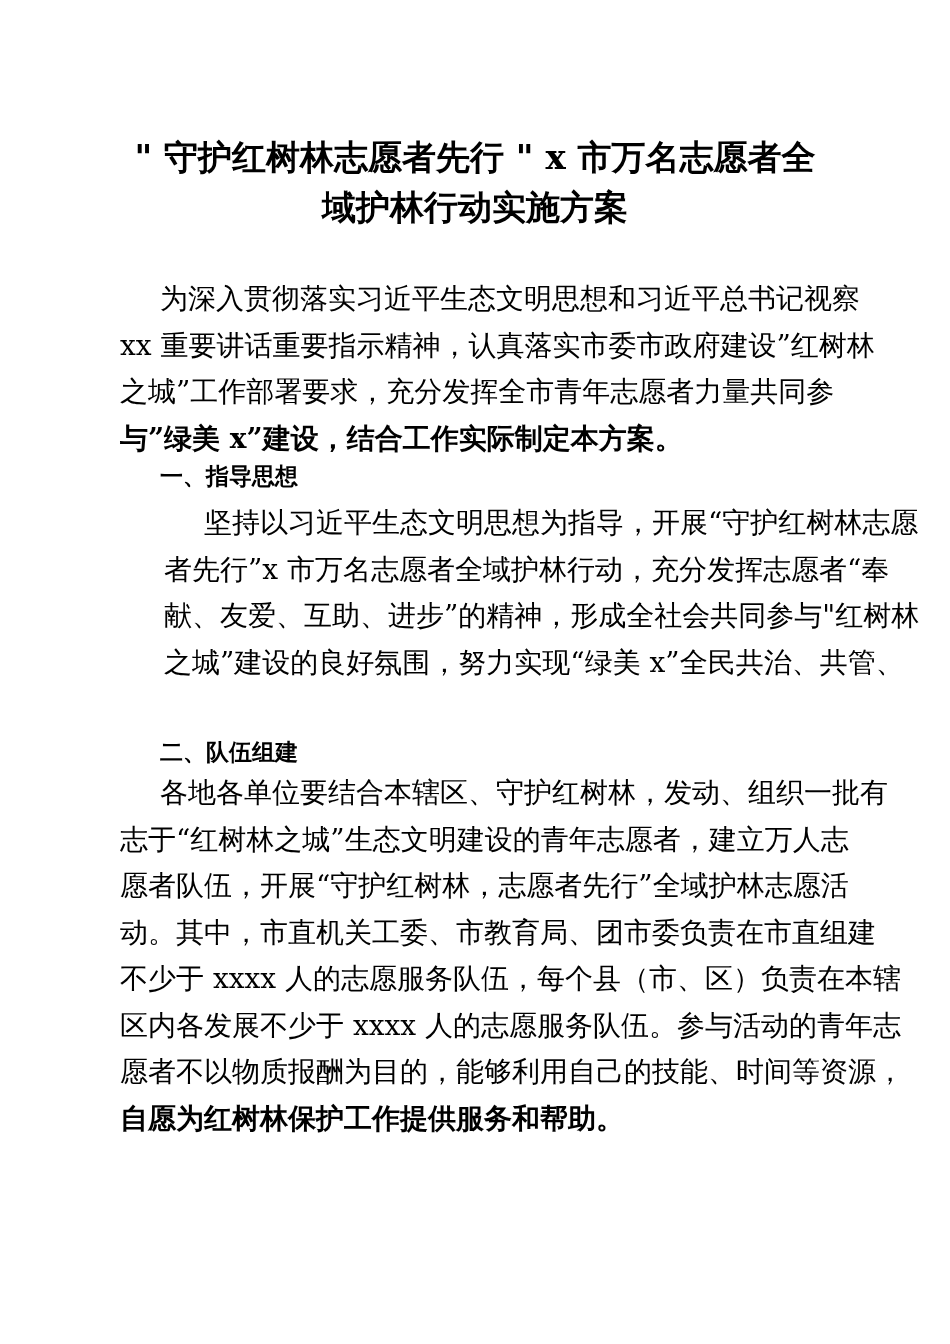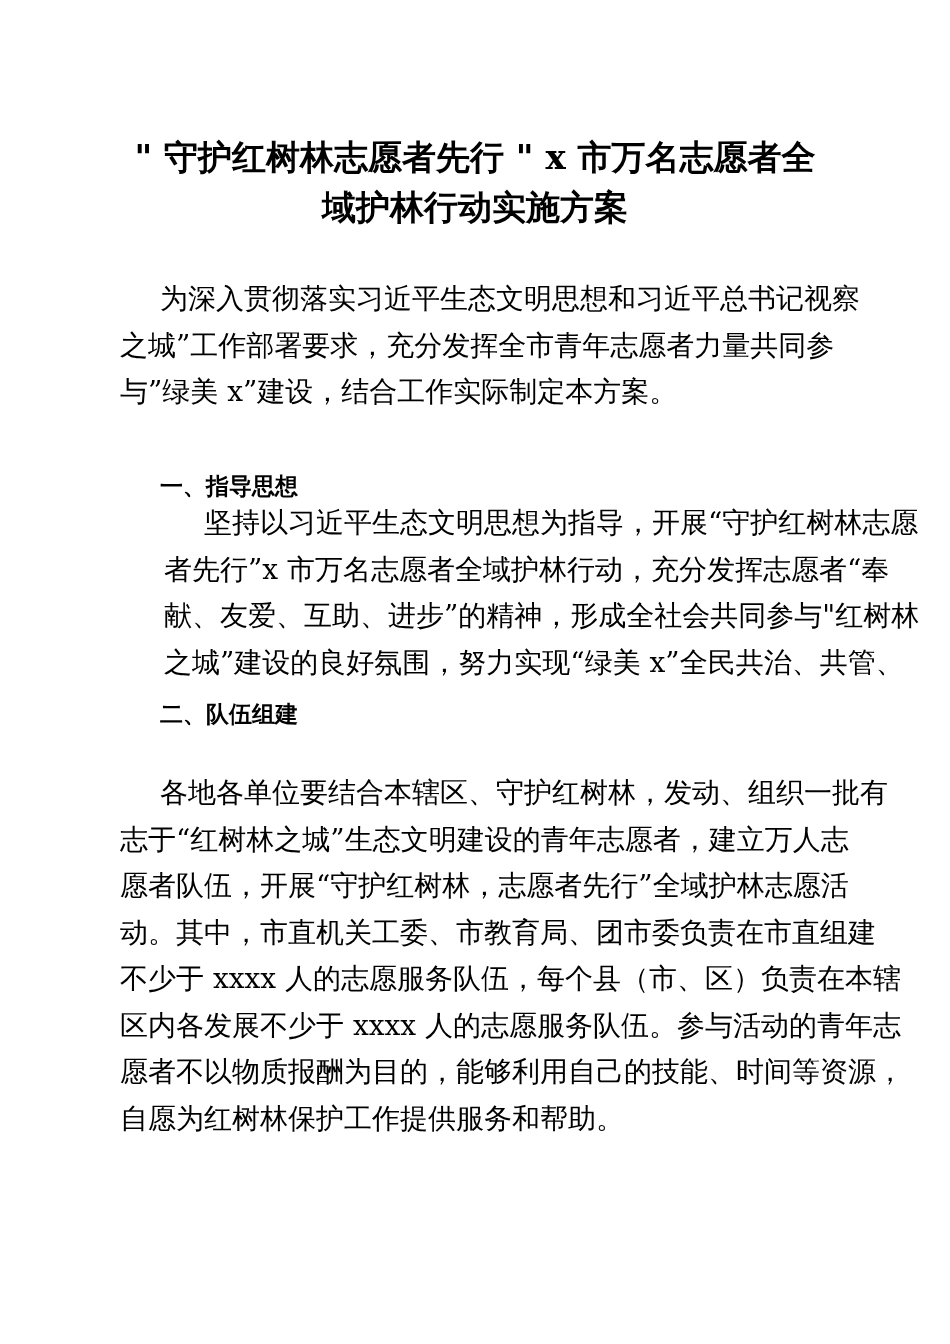--- a/index.html
+++ b/index.html
@@ -48,61 +48,62 @@
     }
     .body-block .line {
       display: block;
       white-space: nowrap;
       text-align: justify;
       text-align-last: justify;
       height: 46.5px;
     }
     .body-block .line.last {
       text-align-last: left;
+      font-weight: bold;
     }
     .body-block .line.indent {
       padding-left: 40px;
     }
     .heading {
       position: absolute;
       left: 160px;
       font-family: "DejaVu Sans", "Liberation Sans", sans-serif;
       font-weight: bold;
       font-size: 23px;
       line-height: 40px;
       white-space: nowrap;
-      margin-top: 10px;
     }
   </style>
 </head>
 <body>
 
 <div class="page">
 
   <div class="title">
     <span class="line">" 守护红树林志愿者先行 " x 市万名志愿者全</span>
     <span class="line">域护林行动实施方案</span>
   </div>
 
   <div class="body-block" style="top:276px;">
     <span class="line indent">为深入贯彻落实习近平生态文明思想和习近平总书记视察</span>
+    <span class="line">xx 重要讲话重要指示精神，认真落实市委市政府建设”红树林</span>
     <span class="line">之城”工作部署要求，充分发挥全市青年志愿者力量共同参</span>
     <span class="line last">与”绿美 x”建设，结合工作实际制定本方案。</span>
   </div>
 
   <div class="heading" style="top:456px;">一、指导思想</div>
 
   <div class="body-block" style="top:500px;margin-left:44px;">
     <span class="line indent">坚持以习近平生态文明思想为指导，开展“守护红树林志愿</span>
     <span class="line">者先行”x 市万名志愿者全域护林行动，充分发挥志愿者“奉</span>
     <span class="line">献、友爱、互助、进步”的精神，形成全社会共同参与"红树林</span>
     <span class="line">之城”建设的良好氛围，努力实现“绿美 x”全民共治、共管、</span>
   </div>
 
-  <div class="heading" style="top:684px;text-align:right;">二、队伍组建</div>
+  <div class="heading" style="top:732px;text-align:right;">二、队伍组建</div>
 
   <div class="body-block" style="top:770px;">
     <span class="line indent">各地各单位要结合本辖区、守护红树林，发动、组织一批有</span>
     <span class="line">志于“红树林之城”生态文明建设的青年志愿者，建立万人志</span>
     <span class="line">愿者队伍，开展“守护红树林，志愿者先行”全域护林志愿活</span>
     <span class="line">动。其中，市直机关工委、市教育局、团市委负责在市直组建</span>
     <span class="line">不少于 xxxx 人的志愿服务队伍，每个县（市、区）负责在本辖</span>
     <span class="line">区内各发展不少于 xxxx 人的志愿服务队伍。参与活动的青年志</span>
     <span class="line">愿者不以物质报酬为目的，能够利用自己的技能、时间等资源，</span>
     <span class="line last">自愿为红树林保护工作提供服务和帮助。</span>

